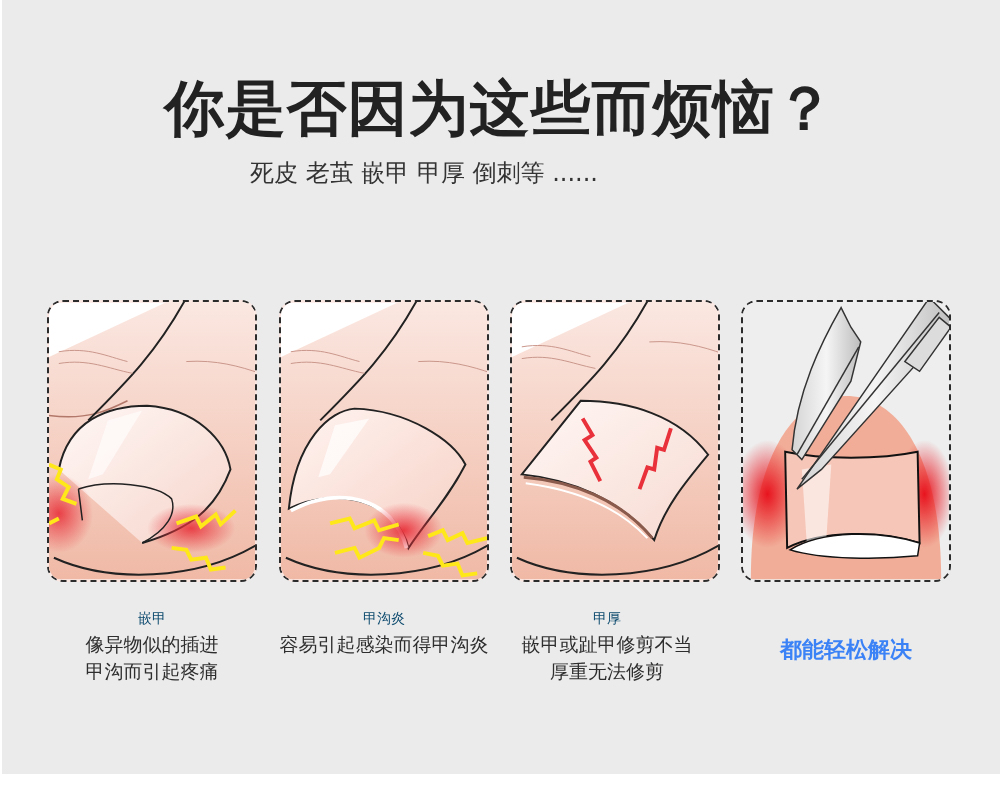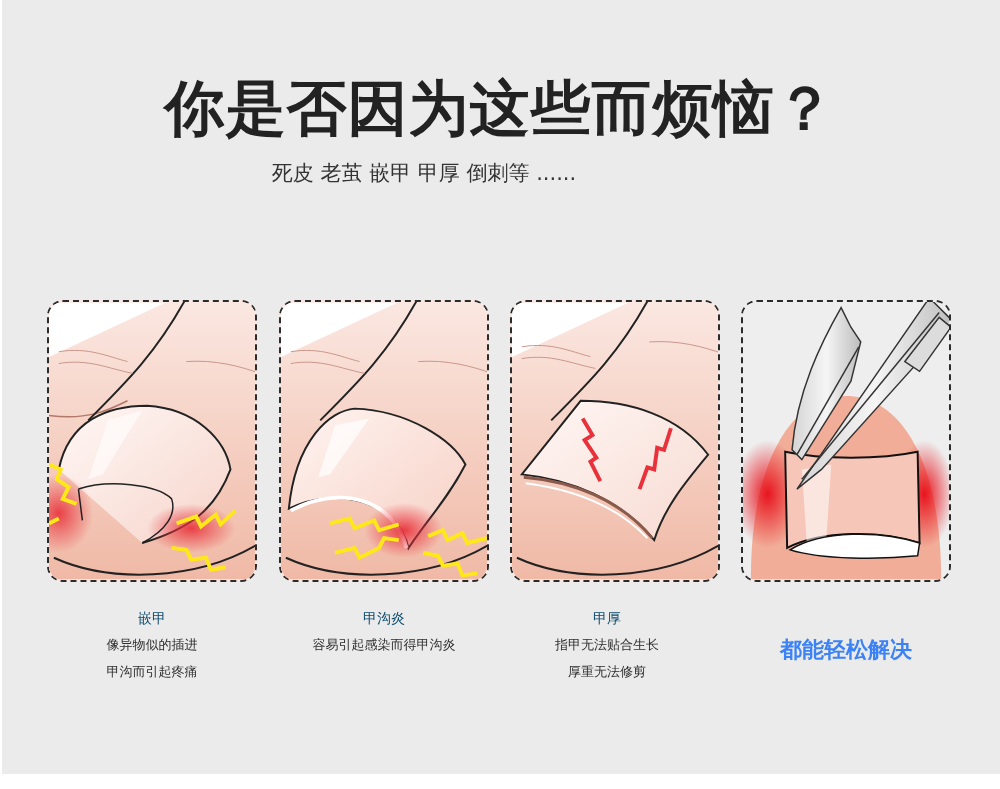--- a/index.html
+++ b/index.html
@@ -33,21 +33,21 @@
       color: #222222;
       letter-spacing: 1px;
       line-height: 64px;
     }
     .subline {
       position: absolute;
       left: 0;
       top: 157px;
       width: 848px;
       text-align: center;
-      font-size: 21px;
+      font-size: 24px;
       color: #333333;
       line-height: 32px;
     }
     .card {
       position: absolute;
       top: 300px;
       width: 210px;
       height: 282px;
       box-sizing: border-box;
       border: 2px dashed #2b2b2b;
@@ -66,21 +66,21 @@
       text-align: center;
       color: #2a2a2a;
     }
     .caption .cap-title {
       font-size: 14px;
       font-weight: normal;
       line-height: 26px;
       color: #0c4a6e;
     }
     .caption .cap-line {
-      font-size: 13px;
+      font-size: 19px;
       line-height: 27px;
       color: #2e2e2e;
     }
     .caption .cap-big {
       font-size: 22px;
       font-weight: bold;
       line-height: 30px;
       color: #3b82f6;
     }
   </style>
@@ -224,19 +224,19 @@
   <div class="cap-line">甲沟而引起疼痛</div>
 </div>
 
 <div class="caption" style="left:264px; top:605px;">
   <div class="cap-title">甲沟炎</div>
   <div class="cap-line">容易引起感染而得甲沟炎</div>
 </div>
 
 <div class="caption" style="left:487px; top:605px;">
   <div class="cap-title">甲厚</div>
-  <div class="cap-line">指甲无法贴合生长</div>
+  <div class="cap-line">嵌甲或趾甲修剪不当</div>
   <div class="cap-line">厚重无法修剪</div>
 </div>
 
 <div class="caption" style="left:726px; top:635px;">
   <div class="cap-big">都能轻松解决</div>
 </div>
 
 </body></html>

